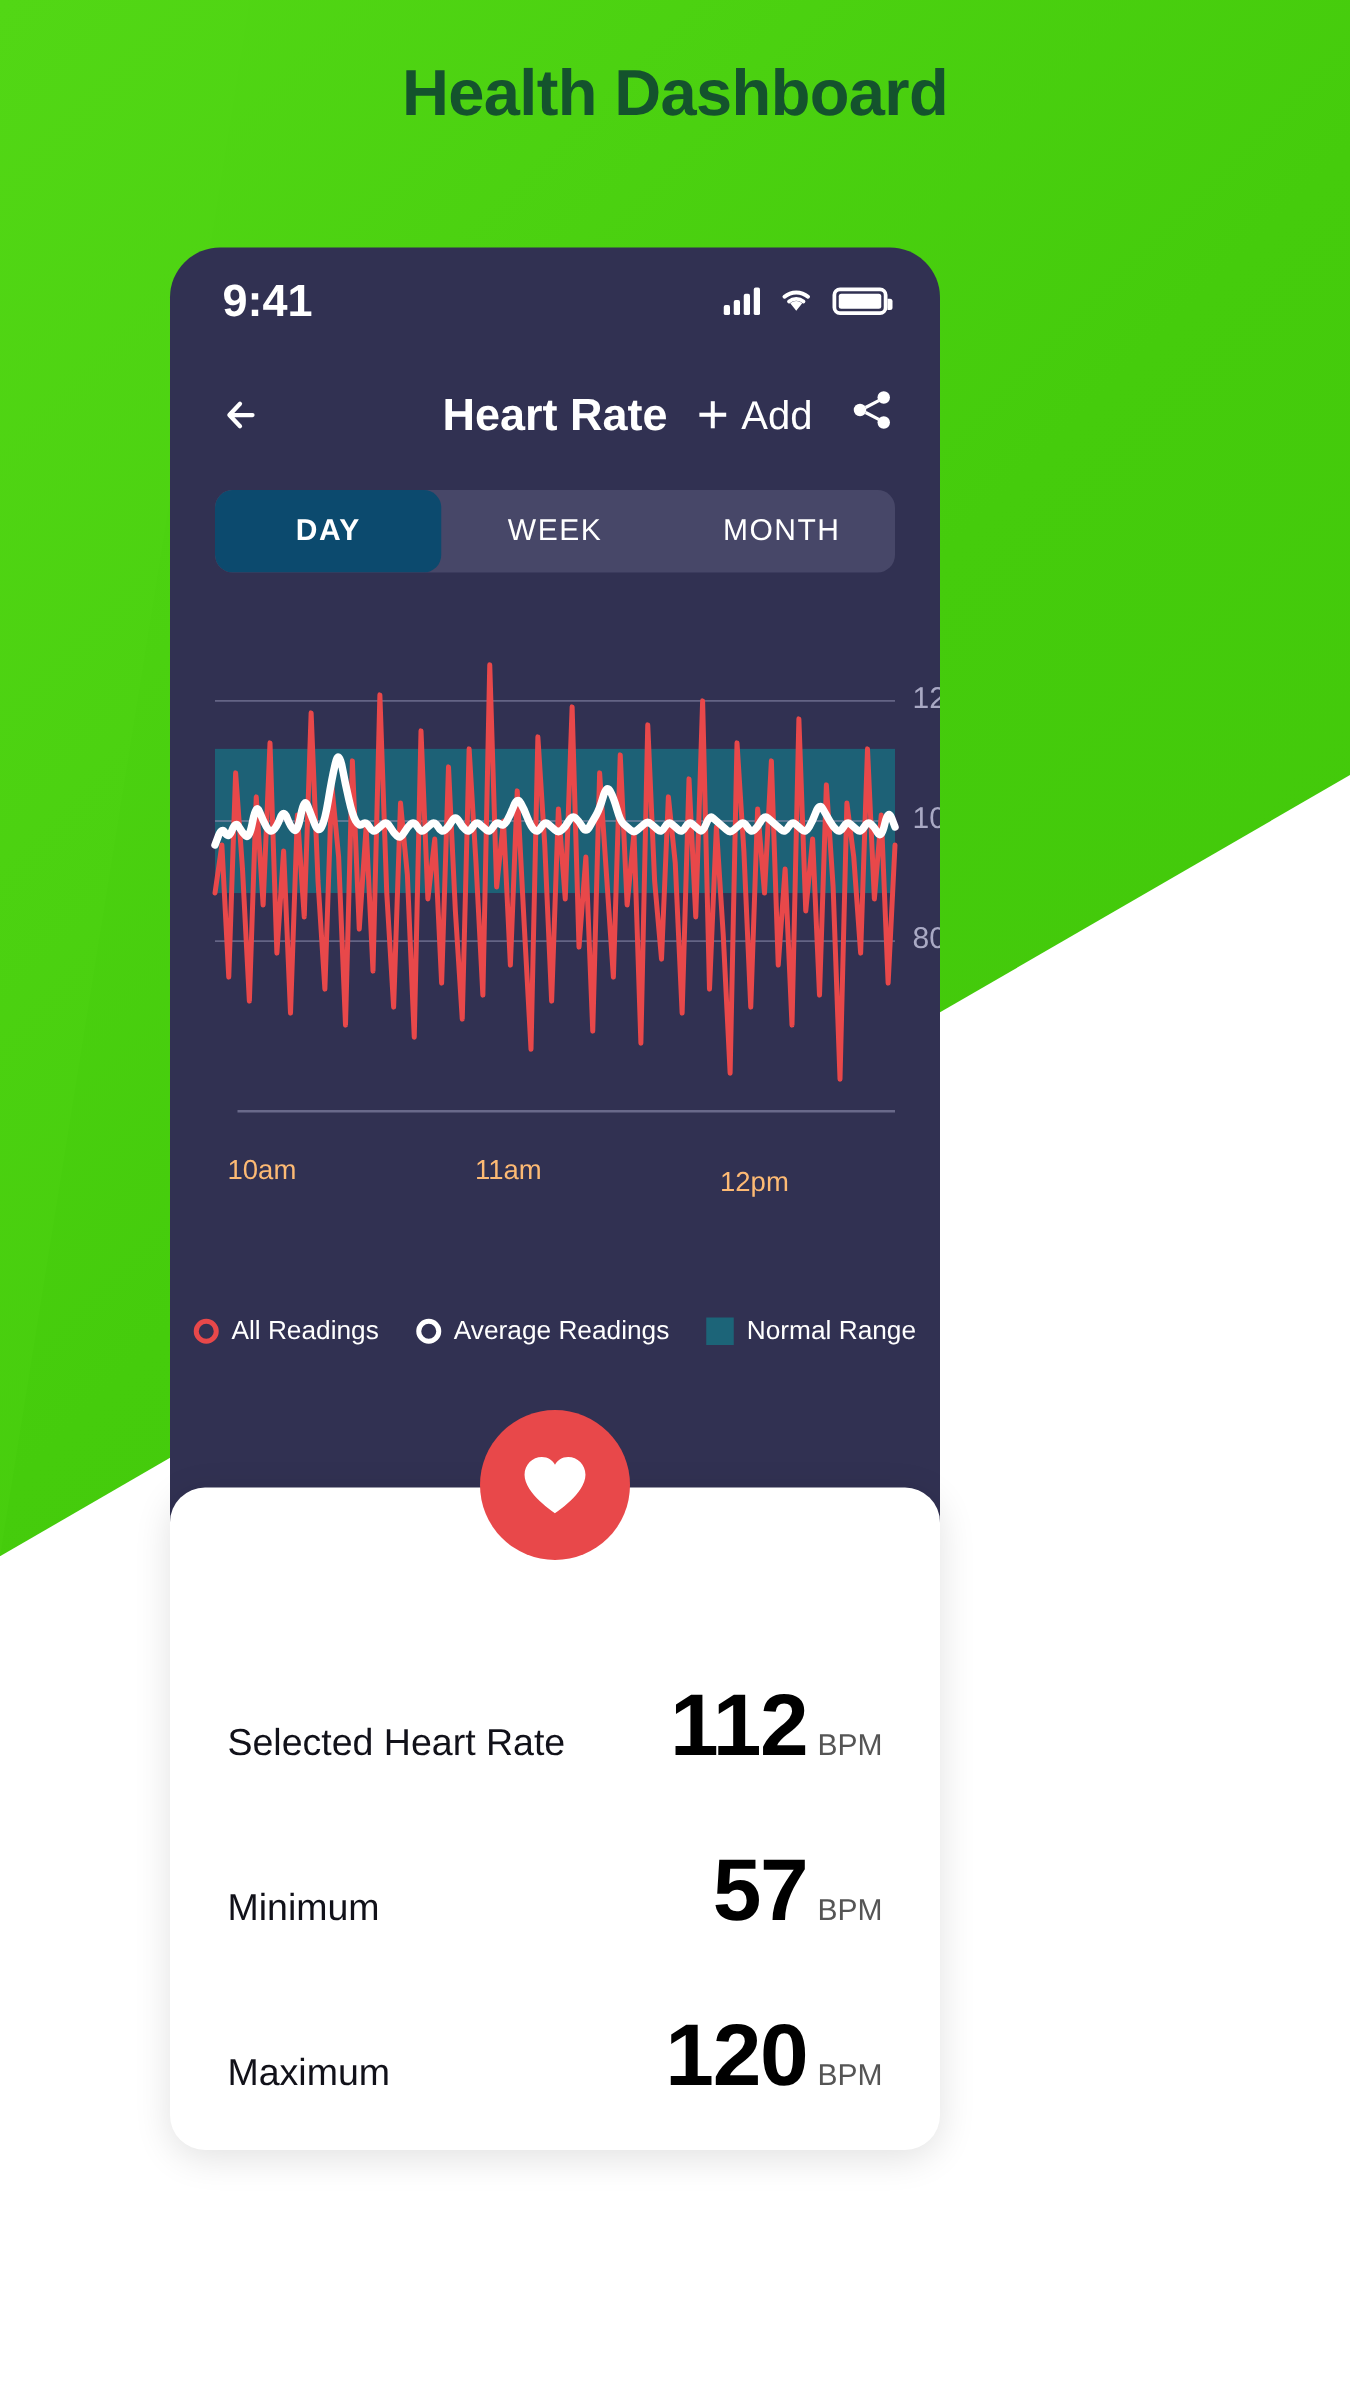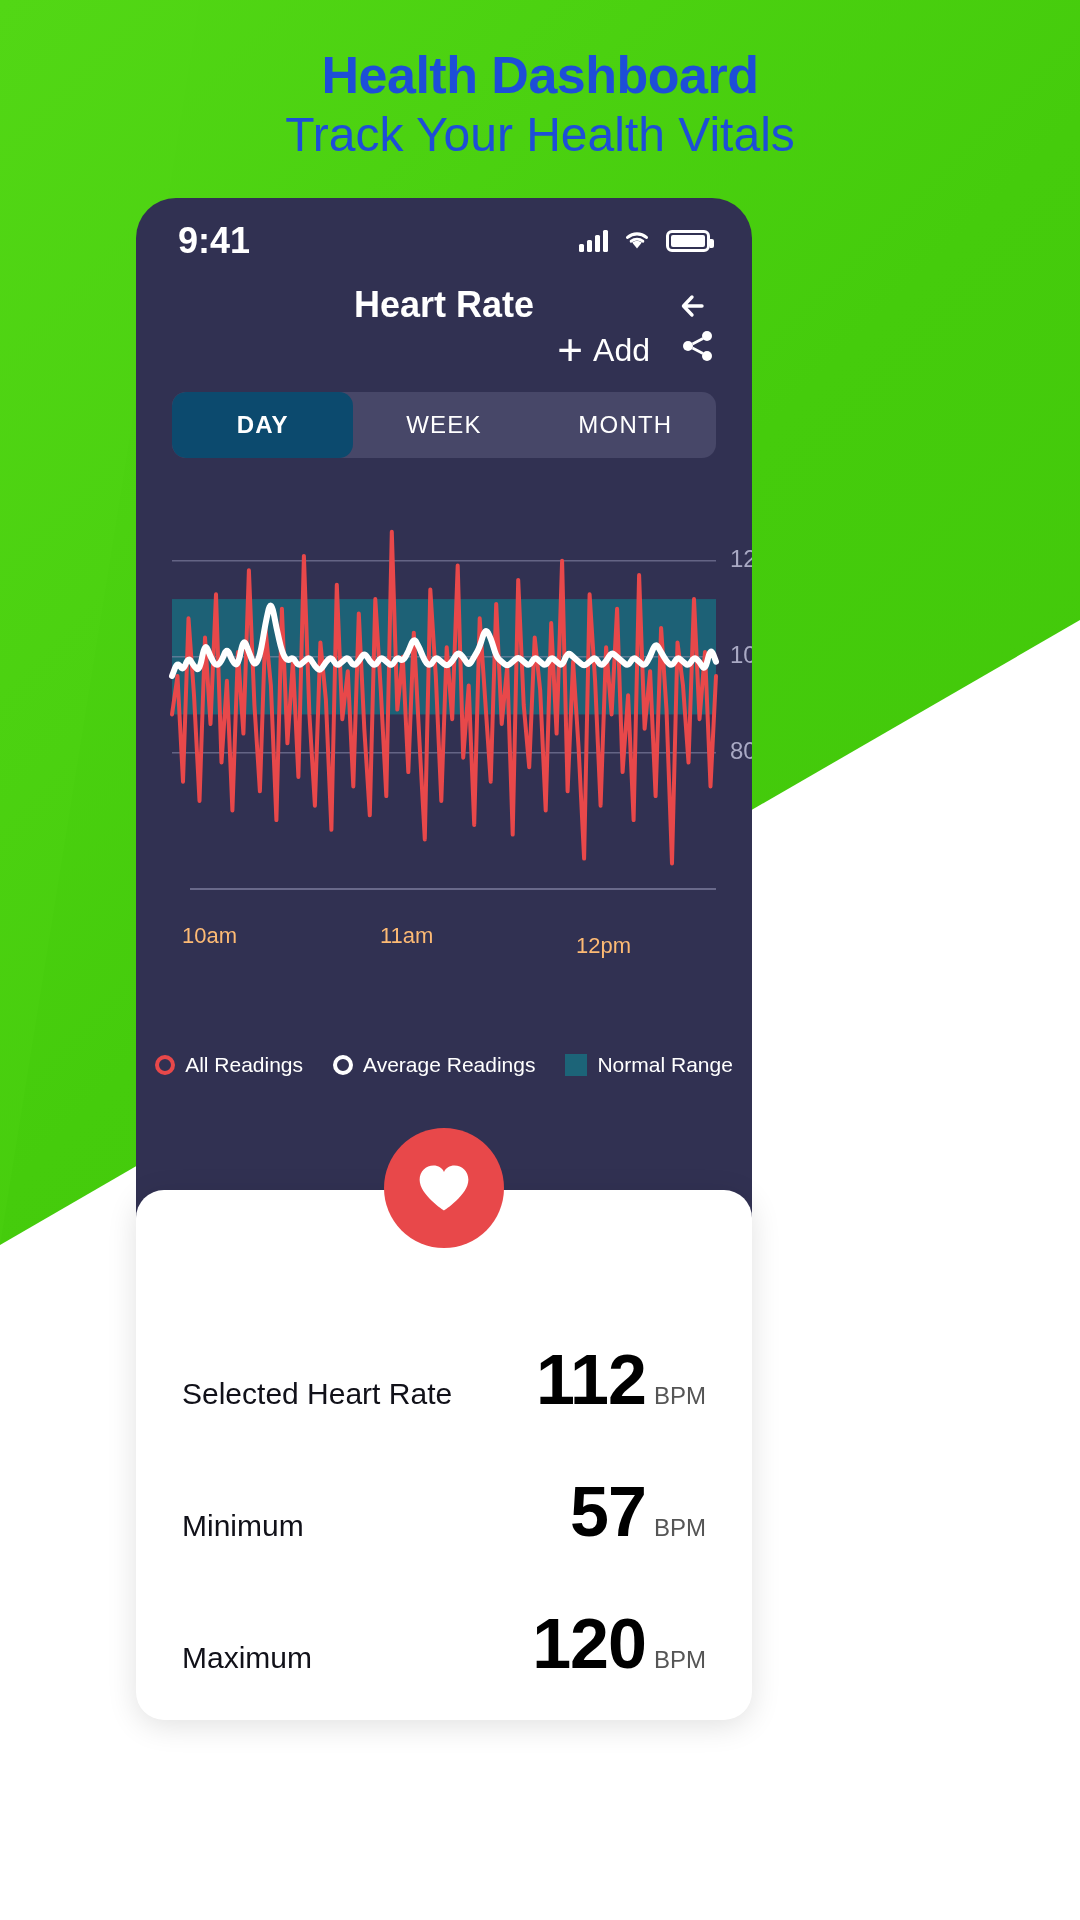--- a/index.html
+++ b/index.html
@@ -19,21 +19,21 @@
   }
   #bg-green-lower {
     position:absolute; left:0; top:0; width:1080px; height:1920px;
     background:linear-gradient(135deg,#52d715 0%,#45cc0c 50%,#3fc408 100%);
     clip-path:polygon(0 0, 200px 0, 0 1245px);
   }
 
   
   #headline {
     position:absolute; left:0; top:44px; width:1080px;
-    text-align:center; color:#1d4ed8; z-index:5;
+    text-align:center; color:#14532d; z-index:5;
   }
   #headline .t1 {
     font-size:52px; font-weight:bold; letter-spacing:-0.5px;
     line-height:62px; display:block;
   }
   #headline .t2 {
     font-size:48px; font-weight:normal; line-height:58px; display:block;
   }
 
   
@@ -71,21 +71,21 @@
     width:4px; height:9px; background:#fff; border-radius:0 2px 2px 0;
   }
   .battery span {
     position:absolute; left:2px; top:2px; bottom:2px; right:2px;
     background:#fff; border-radius:2px; display:block;
   }
 
   
   #appbar {
     position:absolute; left:0; top:86px; width:616px; height:96px;
-    display:flex; align-items:flex-end; padding:0 36px;flex-direction:column;
+    display:flex; align-items:center; padding:0 36px;
   }
   #appbar .title {
     color:#fff; font-size:36px; font-weight:bold;
     position:absolute; left:0; width:616px; text-align:center;
     pointer-events:none;
   }
   #back-arrow { width:44px; height:44px; position:relative; z-index:2; cursor:pointer;}
   #add-group {
     margin-left:auto; display:flex; align-items:center; gap:10px; z-index:2;
     color:#fff; font-size:32px;
@@ -156,21 +156,20 @@
   #heart-badge svg { width:60px; height:60px; }
 </style>
 </head>
 <body>
 
 <div id="bg-green"></div>
 <div id="bg-green-lower"></div>
 
 <div id="headline">
   <span class="t1">Health Dashboard</span>
-  <span class="t2">Track Your Health Vitals</span>
 </div>
 
 <div id="phone">
 
   <div id="statusbar">
     <div id="status-time">9:41</div>
     <div id="status-icons">
       <span class="bars">
           <i></i>
           <i></i>

